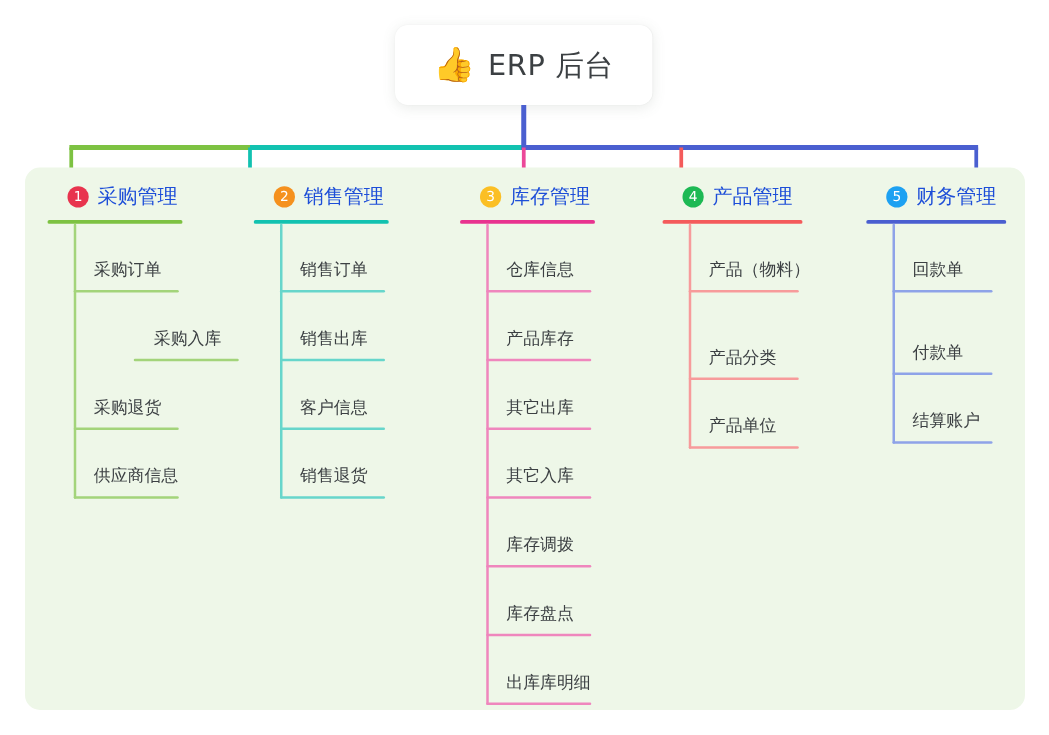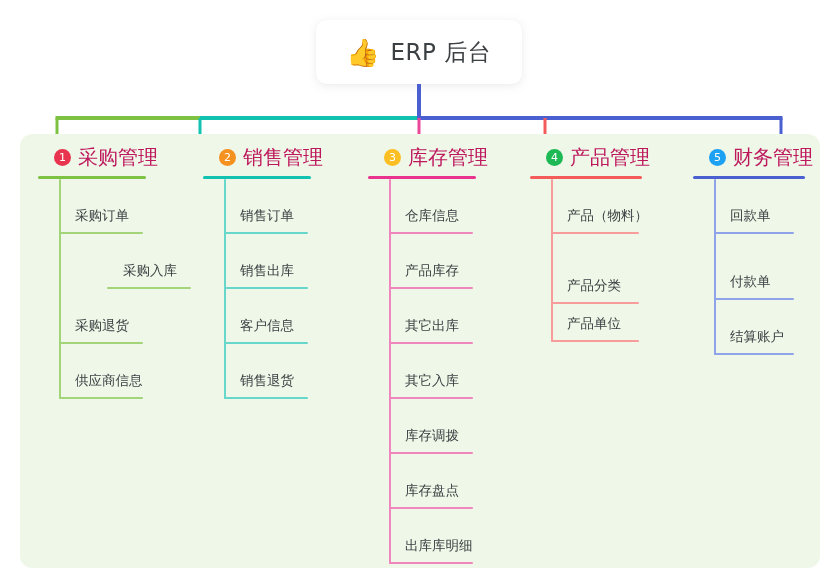--- a/index.html
+++ b/index.html
@@ -83,22 +83,22 @@
     height: 17px;
     border-radius: 50%;
     color: #ffffff;
     font-size: 11px;
     line-height: 17px;
     text-align: center;
     font-weight: normal;
     flex: none;
   }
   .col-title {
-    font-size: 20px;
-    color: #be185d;
+    font-size: 16px;
+    color: #1d4ed8;
     white-space: nowrap;
   }
   .header-rule {
     height: 3px;
     border-radius: 2px;
     margin-top: 6px;
   }
   .items {
     position: relative;
     margin-left: 21px;
@@ -256,21 +256,21 @@
       <div class="items">
         <div class="spine" style="background: rgb(247, 155, 155);"></div>
         <div class="item" style="height: 55px;">
           <span class="item-label">产品（物料）</span>
           <div class="item-rule" style="background: rgb(247, 155, 155); width: 88px;"></div>
         </div>
         <div class="item" style="height: 70px;">
           <span class="item-label">产品分类</span>
           <div class="item-rule" style="background: rgb(247, 155, 155); width: 88px;"></div>
         </div>
-        <div class="item" style="height: 38px; text-align: center;">
+        <div class="item" style="height: 55px; text-align: center;">
           <span class="item-label">产品单位</span>
           <div class="item-rule" style="background: rgb(247, 155, 155); width: 88px;"></div>
         </div>
       </div>
     </div>
     <div class="column" style="left: 693px; width: 135px;">
       <div class="col-header">
         <span class="badge" style="background: rgb(29, 161, 242);">5</span>
         <span class="col-title">财务管理</span>
       </div>

